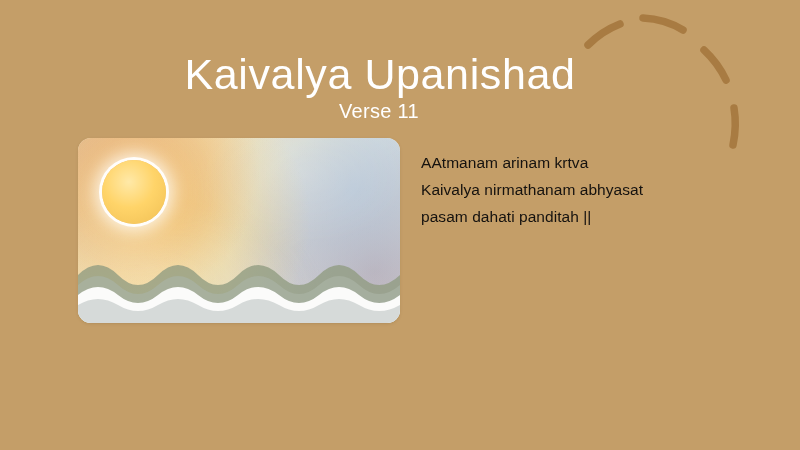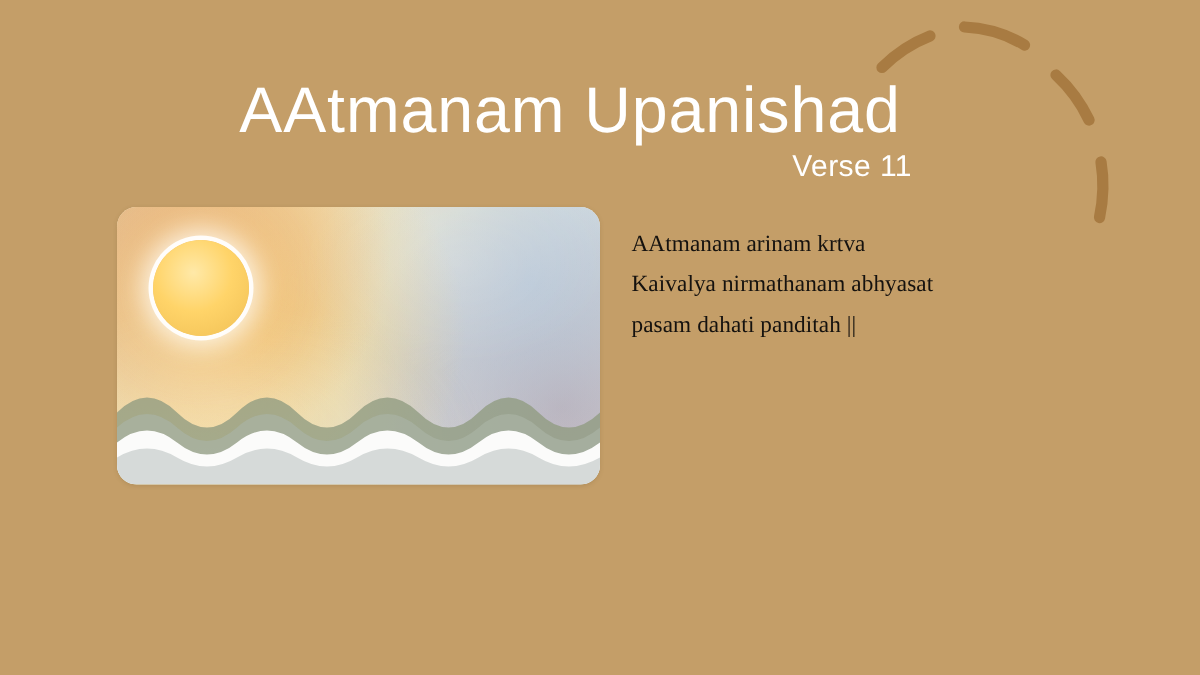--- a/index.html
+++ b/index.html
@@ -48,21 +48,21 @@
     color: #ffffff;
     white-space: nowrap;
   }
   .deck-subtitle {
     display: block;
     margin: 2px 0 0 0;
     font-size: 20px;
     font-weight: 400;
     letter-spacing: 0.3px;
     color: #ffffff;
-    text-align: right;
+    text-align: center;
     padding-right: 2px;
   }
 
   
   .illustration-card {
     position: absolute;
     left: 78px;
     top: 138px;
     width: 322px;
     height: 185px;
@@ -119,40 +119,39 @@
     top: 154px;
     width: 350px;
   }
   .verse-line {
     margin: 0 0 9px 0;
     font-size: 15.5px;
     line-height: 1.16;
     color: #15120f;
     letter-spacing: 0.05px;
     white-space: nowrap;
-    font-family: Liberation Serif, serif;
   }
   .verse-line:last-child { margin-bottom: 4px; }
 </style>
 </head>
 <body>
 
 <div id="slide">
 
   <svg class="arc-decoration" viewBox="0 0 230 170" xmlns="http://www.w3.org/2000/svg">
     <g fill="none" stroke="#a87b42" stroke-width="7.5" stroke-linecap="round">
       <path d="M 18 45 Q 32 31 50 24"></path>
       <path d="M 73 18 Q 95 19 113 30"></path>
       <path d="M 134 50 Q 148 63 156 80"></path>
       <path d="M 164 108 Q 167 126 163 145"></path>
     </g>
   </svg>
 
   <div class="title-block">
-    <h1 class="deck-title">AAtmanam Upanishad</h1>
+    <h1 class="deck-title">Kaivalya Upanishad</h1>
     <span class="deck-subtitle">Verse 11</span>
   </div>
 
   <div class="illustration-card">
     <div class="sky"></div>
     <div class="sky-texture"></div>
     <div class="sun"></div>
 
     <svg class="waves" viewBox="0 0 322 70" preserveAspectRatio="none" xmlns="http://www.w3.org/2000/svg">
 

